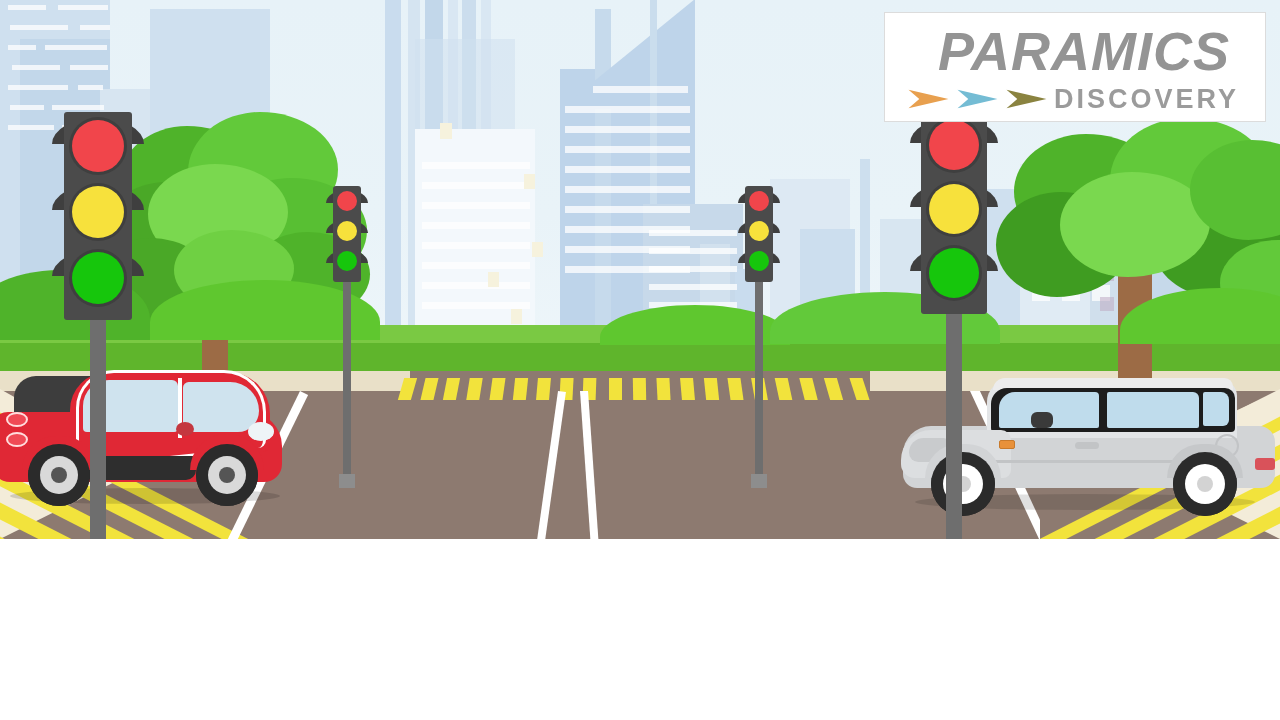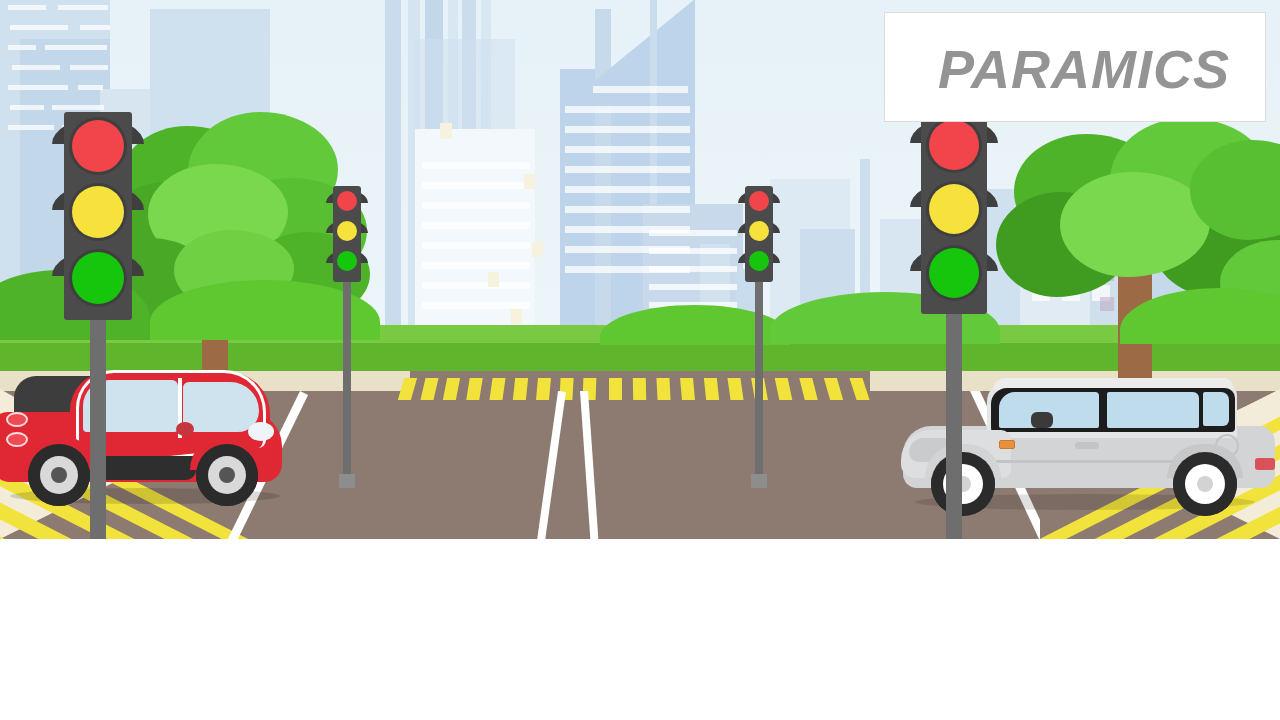--- a/index.html
+++ b/index.html
@@ -461,18 +461,30 @@
       <div class="visor" style="left:0px;  top:70px; width:88px;height:25px;"></div>
       <div class="visor" style="left:0px;  top:134px;width:88px;height:25px;"></div>
       <div class="box" style="left:11px;top:0px;width:66px;height:202px;"></div>
       <div class="lamp" style="left:19px;top:8px;  width:50px;height:50px;background:#f1454b;box-shadow:0 0 0 3px #3f3f3f;"></div>
       <div class="lamp" style="left:19px;top:72px; width:50px;height:50px;background:#f7e13c;box-shadow:0 0 0 3px #3f3f3f;"></div>
       <div class="lamp" style="left:19px;top:136px;width:50px;height:50px;background:#16c60c;box-shadow:0 0 0 3px #3f3f3f;"></div>
     </div>
 
     <div id="logo">
       <div class="word">PARAMICS</div>
+      <div class="row2">
+        <svg class="arrow" viewBox="0 0 56 30">
+          <polygon points="2,3 54,15 2,27 16,15" fill="#e8a04f"></polygon>
+        </svg>
+        <svg class="arrow" viewBox="0 0 56 30">
+          <polygon points="2,3 54,15 2,27 16,15" fill="#74bcd4"></polygon>
+        </svg>
+        <svg class="arrow" viewBox="0 0 56 30">
+          <polygon points="2,3 54,15 2,27 16,15" fill="#8a8340"></polygon>
+        </svg>
+        <div class="disc">DISCOVERY</div>
+      </div>
     </div>
 
   </div>
 
 
 </div>
 
 </body></html>

